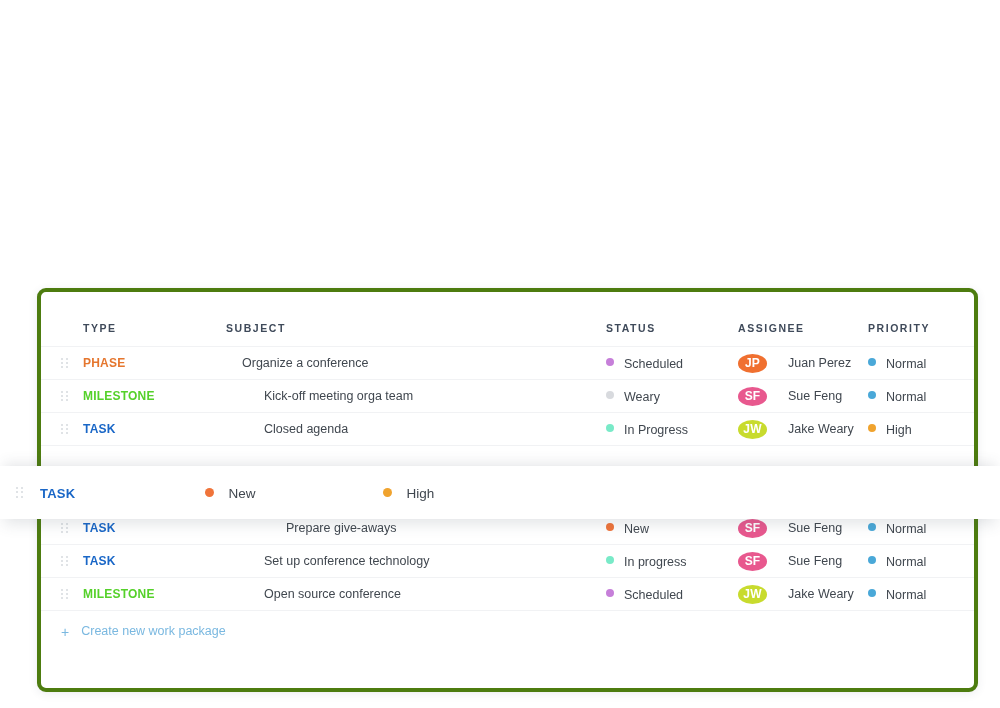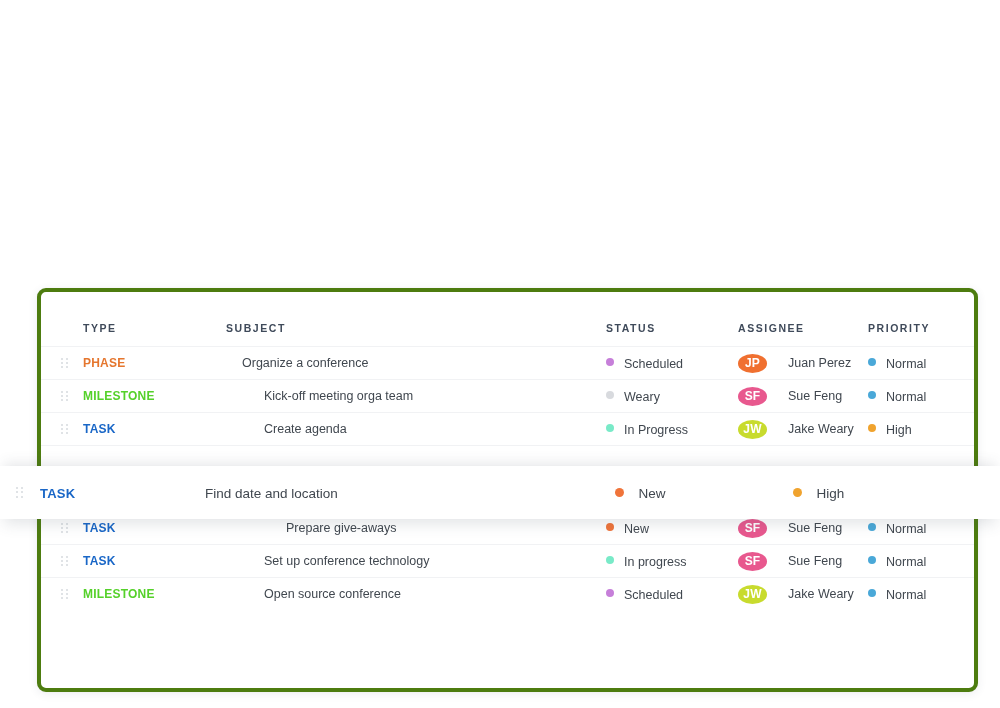--- a/index.html
+++ b/index.html
@@ -240,21 +240,21 @@
             <span class="drag-handle">
               <i></i>
               <i></i>
               <i></i>
               <i></i>
               <i></i>
               <i></i>
             </span>
           </td>
           <td><span class="type-label t-task">TASK</span></td>
-          <td class="subject-cell"><span style="position:relative;display:inline-block;padding-left:38px"><span class="subject-text">Create agenda</span></span></td>
+          <td class="subject-cell"><span style="position:relative;display:inline-block;padding-left:38px"><span class="subject-text">Closed agenda</span></span></td>
           <td><span class="dot" style="background:#79eac8"></span><span class="cell-text">In Progress</span></td>
           <td><span class="avatar" style="background:#c8db2e">JW</span><span class="assignee-name">Jake Weary</span></td>
           <td><span class="dot" style="background:#f0a32e"></span><span class="cell-text">High</span></td>
         </tr>
         <tr class="hidden-row">
           <td>
             <span class="drag-handle">
               <i></i>
               <i></i>
               <i></i>
@@ -330,40 +330,40 @@
               <i></i>
               <i></i>
             </span>
           </td>
           <td><span class="type-label t-milestone">MILESTONE</span></td>
           <td class="subject-cell"><span style="position:relative;display:inline-block;padding-left:38px"><span class="subject-text">Open source conference</span></span></td>
           <td><span class="dot" style="background:#c67fd9"></span><span class="cell-text">Scheduled</span></td>
           <td><span class="avatar" style="background:#c8db2e">JW</span><span class="assignee-name">Jake Weary</span></td>
           <td><span class="dot" style="background:#4aa8d8"></span><span class="cell-text">Normal</span></td>
         </tr>
+        <tr class="create-row">
+          <td colspan="6"><span class="create-plus">+</span><span class="create-link">Create new work package</span></td>
+        </tr>
       </tbody>
   </table>
 </div>
 
 <div id="dragged-row">
   <div class="dr-handle">
     <span class="drag-handle">
       <i></i>
         <i></i>
         <i></i>
         <i></i>
         <i></i>
         <i></i>
     </span>
   </div>
   <div class="dr-type">
     <span class="type-label t-task">TASK</span>
-  </div>
-  <div class="dr-subject">
-    <span class="subject-text">Find date and location</span>
   </div>
   <div class="dr-status">
     <span class="dot" id="dr-status-dot" style="background: rgb(240, 116, 58);"></span>
     <span class="cell-text">New</span>
   </div>
   <div class="dr-priority">
     <span class="dot" id="dr-priority-dot" style="background: rgb(240, 163, 46);"></span>
     <span class="cell-text">High</span>
   </div>
 </div>

